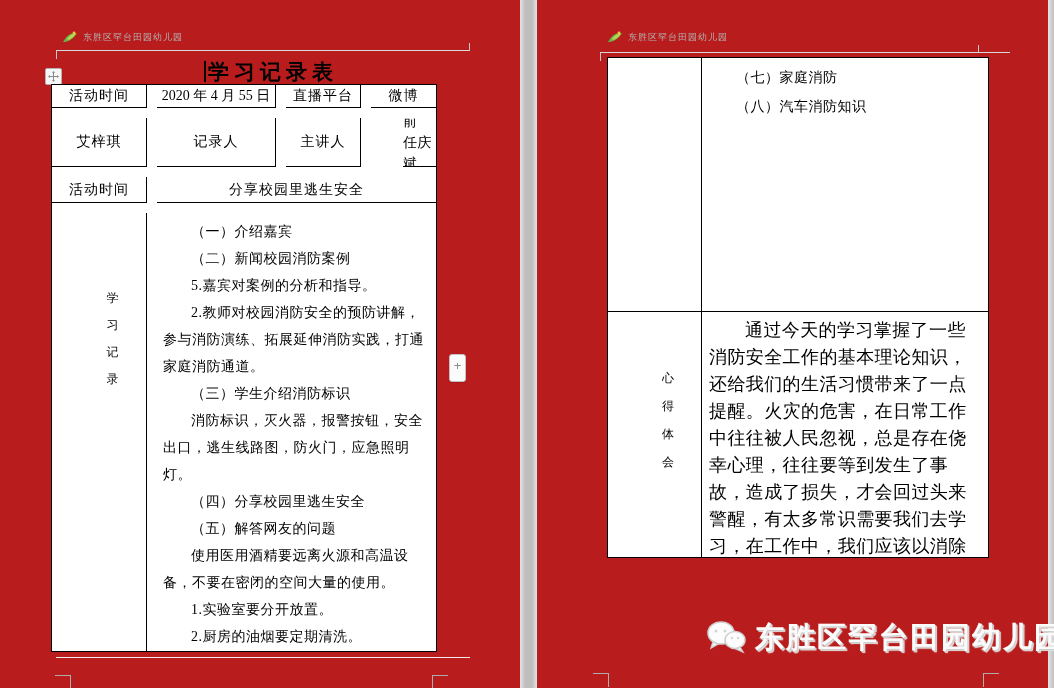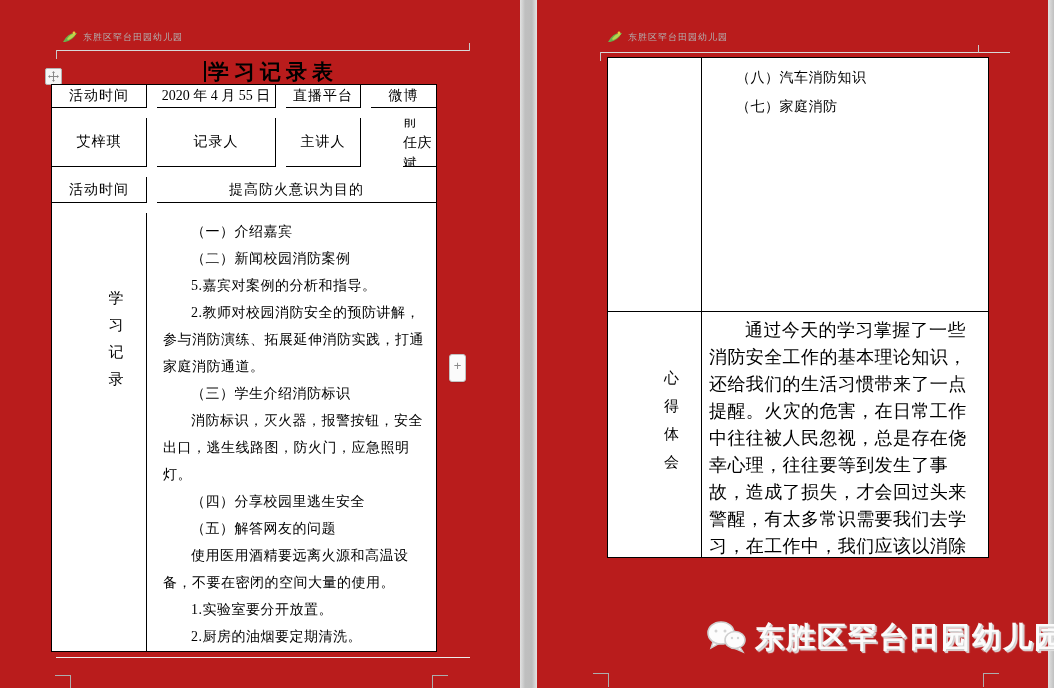--- a/index.html
+++ b/index.html
@@ -37,21 +37,21 @@
     font-size:14px;letter-spacing:1px;overflow:hidden;}
   .br{border-right:1px solid #000;}
   .bb{border-bottom:1px solid #000;}
   .cell.two-line{flex-direction:column;line-height:21px;letter-spacing:0.5px;margin-left:32px;}
   .cell.content{align-items:flex-start;justify-content:flex-start;flex-direction:column;
     padding:5px 4px 0 6px;}
   .cell.content p{margin:0;text-indent:2em;line-height:27px;font-size:14px;
     letter-spacing:0.5px;width:100%;}
   .cell.content.loose p{line-height:29px;}
   .v-label-cell{align-items:flex-start;}
-  .v-label{width:17px;text-align:right;font-size:15px;line-height:27px;
+  .v-label{width:17px;text-align:left;font-size:12px;line-height:27px;
     word-break:break-all;letter-spacing:0;margin-left:32px;}
   .reflect{margin:0;text-indent:2em;line-height:27px;font-size:18px;letter-spacing:0.4px;}
   .cell.reflect-cell{align-items:flex-start;justify-content:flex-start;padding:5px 5px 0 7px;}
 
   
   .plus-btn{position:absolute;width:15px;height:26px;border:1px solid #c3c3c3;
     border-radius:3px;background:#fbfbfb;color:#8a8a8a;font-size:13px;line-height:22px;
     text-align:center;font-family:"Liberation Sans",sans-serif;box-shadow:0 1px 1px rgba(0,0,0,0.08);}
 
   
@@ -107,21 +107,21 @@
 
       <div class="cell br bb">艾梓琪</div>
       <div class="cell br bb">记录人</div>
       <div class="cell br bb">主讲人</div>
       <div class="cell bb two-line">
         <span>修朝前</span>
         <span>任庆斌、王蔚</span>
       </div>
 
       <div class="cell br bb">活动时间</div>
-      <div class="cell bb" style="grid-column:span 3;">提高防火意识为目的</div>
+      <div class="cell bb" style="grid-column:span 3;">分享校园里逃生安全</div>
 
       <div class="cell br v-label-cell" style="padding-top:72px;">
         <div class="v-label">学习记录</div>
       </div>
       <div class="cell content" style="grid-column:span 3;">
         <p>（一）介绍嘉宾</p>
         <p>（二）新闻校园消防案例</p>
         <p>5.嘉宾对案例的分析和指导。</p>
         <p>2.教师对校园消防安全的预防讲解，参与消防演练、拓展延伸消防实践，打通家庭消防通道。</p>
         <p>（三）学生介绍消防标识</p>
@@ -163,22 +163,22 @@
     </div>
     <div class="hline" style="left:63px;top:52px;width:410px;"></div>
     <div class="vtick" style="left:441px;top:45px;height:8px;"></div>
     <div class="vtick" style="left:63px;top:52px;height:9px;"></div>
 
     <div class="doc-table" style="left:70px;top:57px;width:382px;height:501px;
          grid-template-columns:94px auto;grid-template-rows:254px auto;">
 
       <div class="cell br bb"></div>
       <div class="cell content loose bb">
+        <p>（七）家庭消防</p>
         <p>（八）汽车消防知识</p>
-        <p>（七）家庭消防</p>
       </div>
 
       <div class="cell br v-label-cell" style="padding-top:52px;">
         <div class="v-label" style="line-height:28px;">心得体会</div>
       </div>
       <div class="cell reflect-cell">
         <p class="reflect">通过今天的学习掌握了一些消防安全工作的基本理论知识，还给我们的生活习惯带来了一点提醒。火灾的危害，在日常工作中往往被人民忽视，总是存在侥幸心理，往往要等到发生了事故，造成了损失，才会回过头来警醒，有太多常识需要我们去学习，在工作中，我们应该以消除火灾隐患、提高防火意识为目的，不作口头文章，以实际行动和措施来切实做好消防安全工作。</p>
       </div>
     </div>
 

